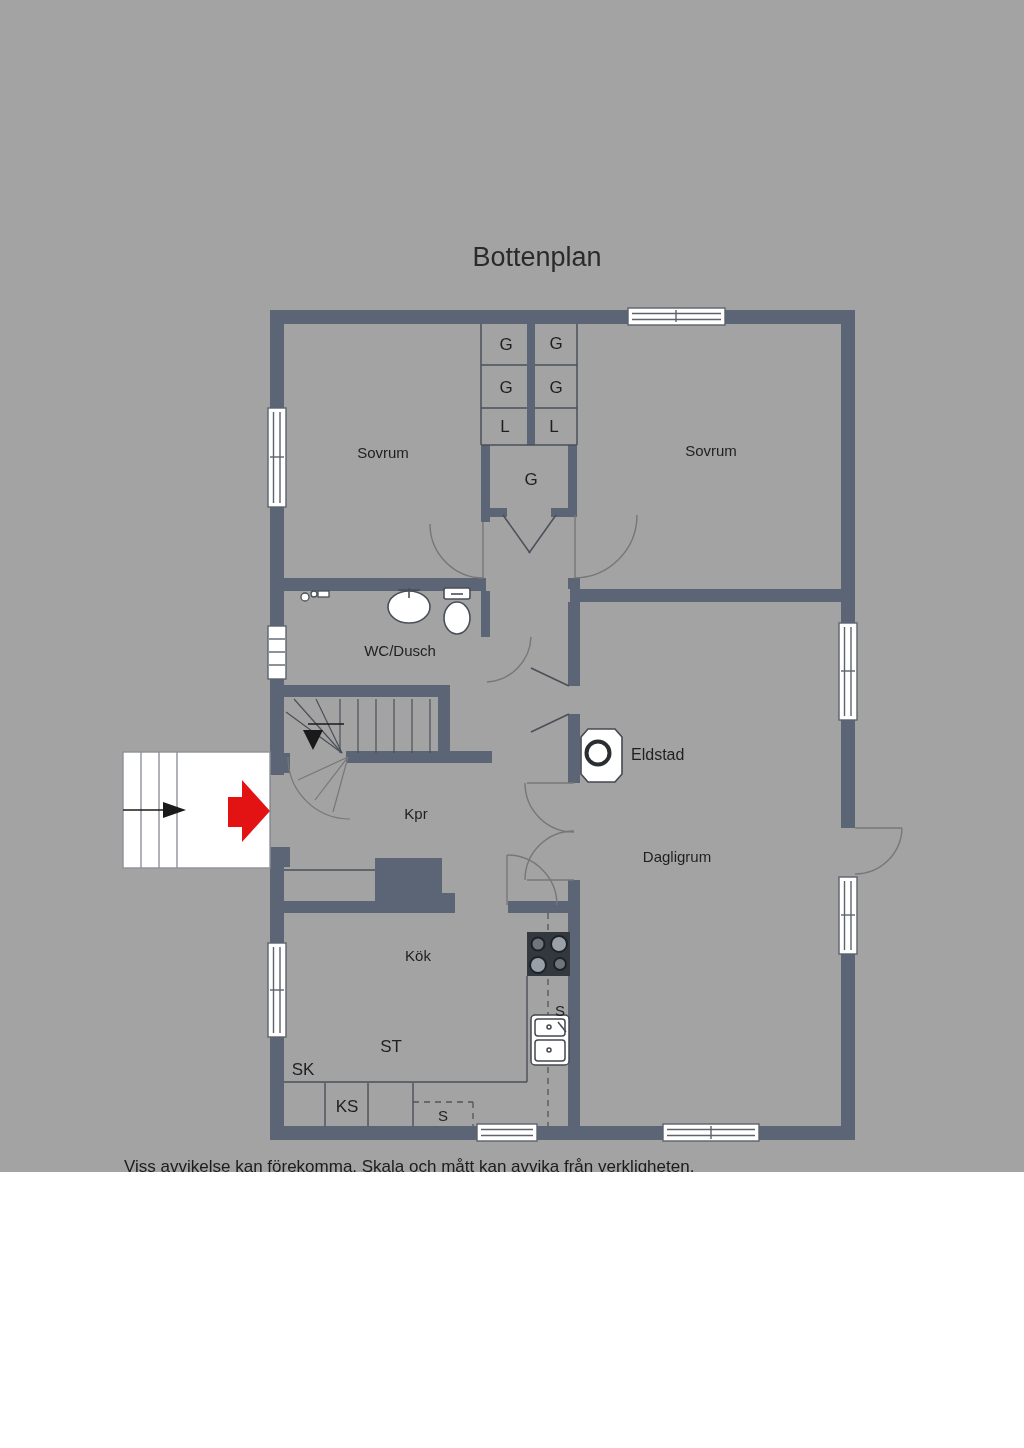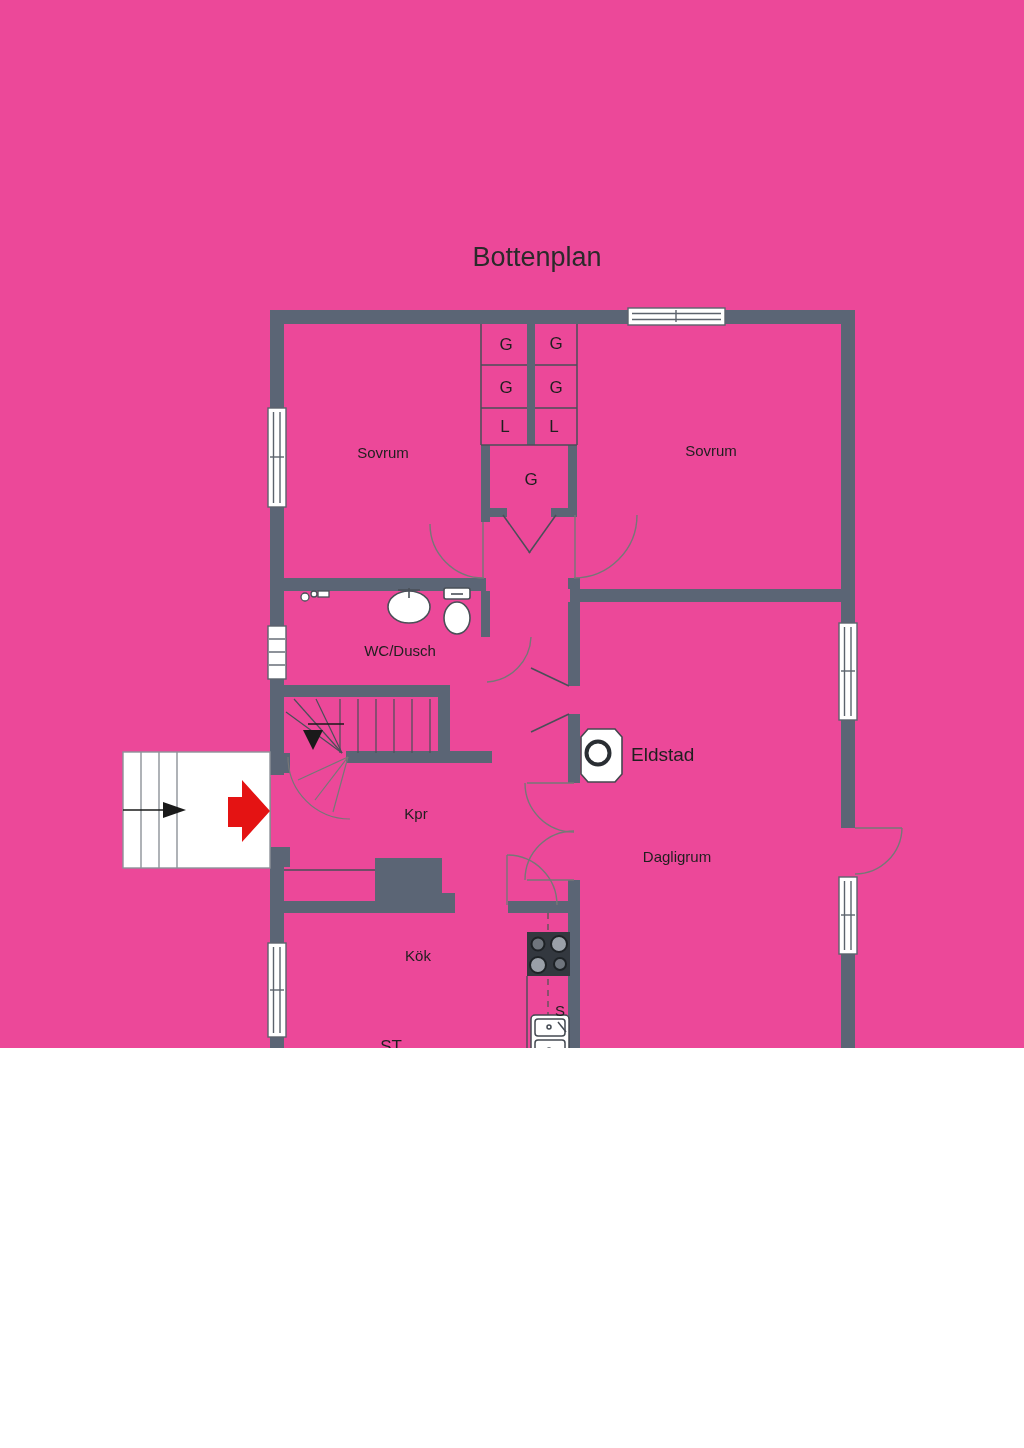--- a/index.html
+++ b/index.html
@@ -1,25 +1,25 @@
 <!DOCTYPE html>
 <html><head>
 <meta charset="utf-8">
 <style>
   html,body{margin:0;padding:0;background:#ffffff;}
-  #page{position:relative;width:1024px;height:1048px;background:#ec4899;overflow:hidden;
+  #page{position:relative;width:1024px;height:1172px;background:#a3a3a3;overflow:hidden;
         font-family:"Liberation Sans",sans-serif;}
   #plan-svg{position:absolute;left:0;top:0;}
   .lbl{position:absolute;transform:translate(-50%,-50%);color:#1f1f1f;white-space:nowrap;
        font-family:"Liberation Sans",sans-serif;}
   .title{font-size:27px;color:#2a2a2a;}
   .room{font-size:15px;}
   .closet{font-size:17px;}
   .small{font-size:15px;}
-  .tiny{font-size:19px;transform:translate(0,-50%);}
+  .tiny{font-size:16px;transform:translate(0,-50%);}
   .disclaimer{position:absolute;left:124px;top:1157px;font-size:17px;color:#1c1c1c;
        font-family:"Liberation Sans",sans-serif;}
 </style>
 </head>
 <body>
 
 <div id="page">
 
 <svg id="plan-svg" width="1024" height="1448" viewBox="0 0 1024 1448">
 
@@ -259,14 +259,15 @@
 <div class="lbl closet" style="left:531px;top:480px;">G</div>
 
 <div class="lbl tiny" style="left:631px;top:755px;">Eldstad</div>
 
 <div class="lbl closet" style="left:303px;top:1070px;">SK</div>
 <div class="lbl closet" style="left:347px;top:1107px;">KS</div>
 <div class="lbl closet" style="left:391px;top:1047px;">ST</div>
 <div class="lbl small" style="left:443px;top:1115px;">S</div>
 <div class="lbl small" style="left:560px;top:1010px;">S</div>
 
+<div class="disclaimer">Viss avvikelse kan förekomma. Skala och mått kan avvika från verkligheten.</div>
 
 </div>
 
 </body></html>

